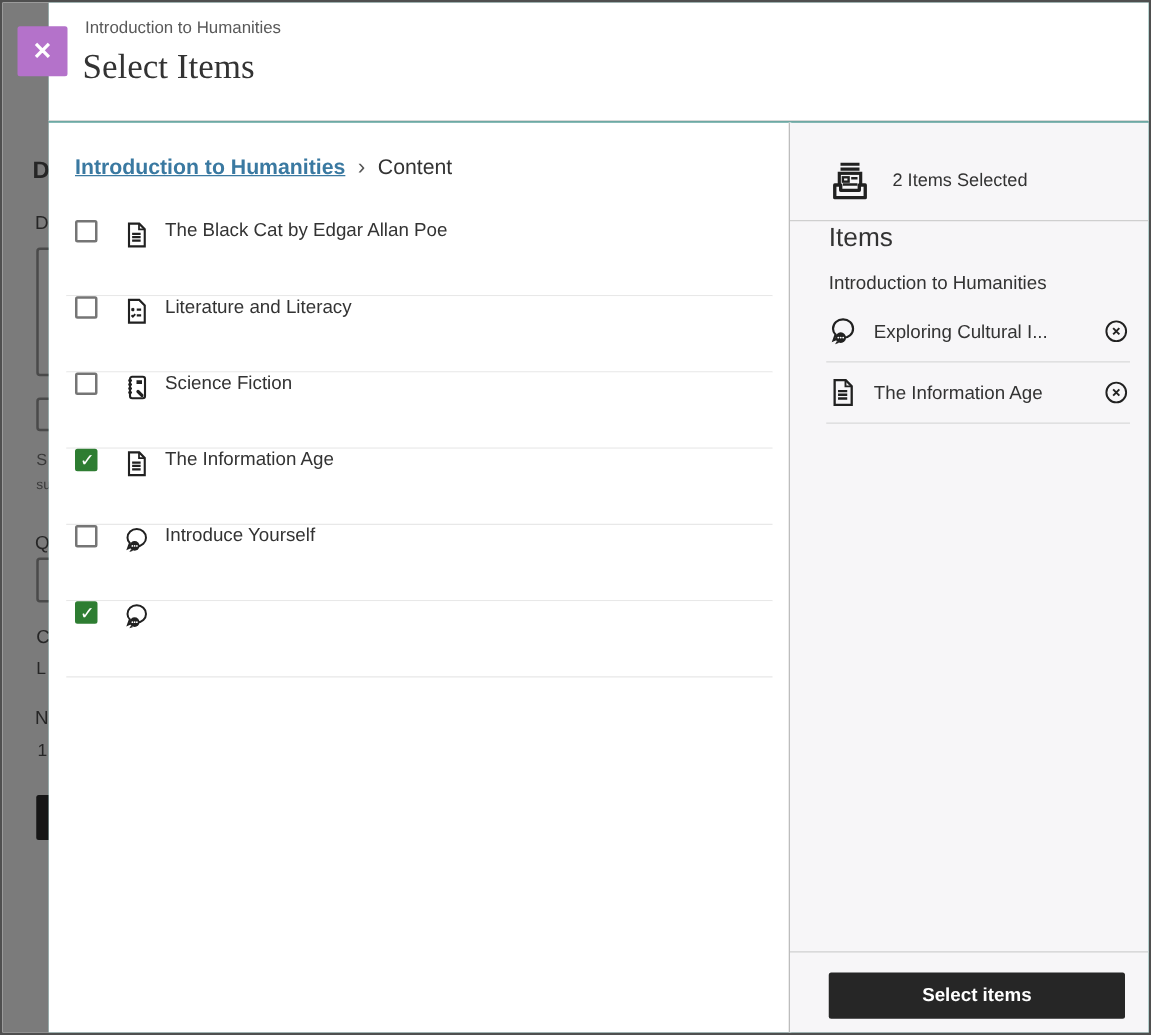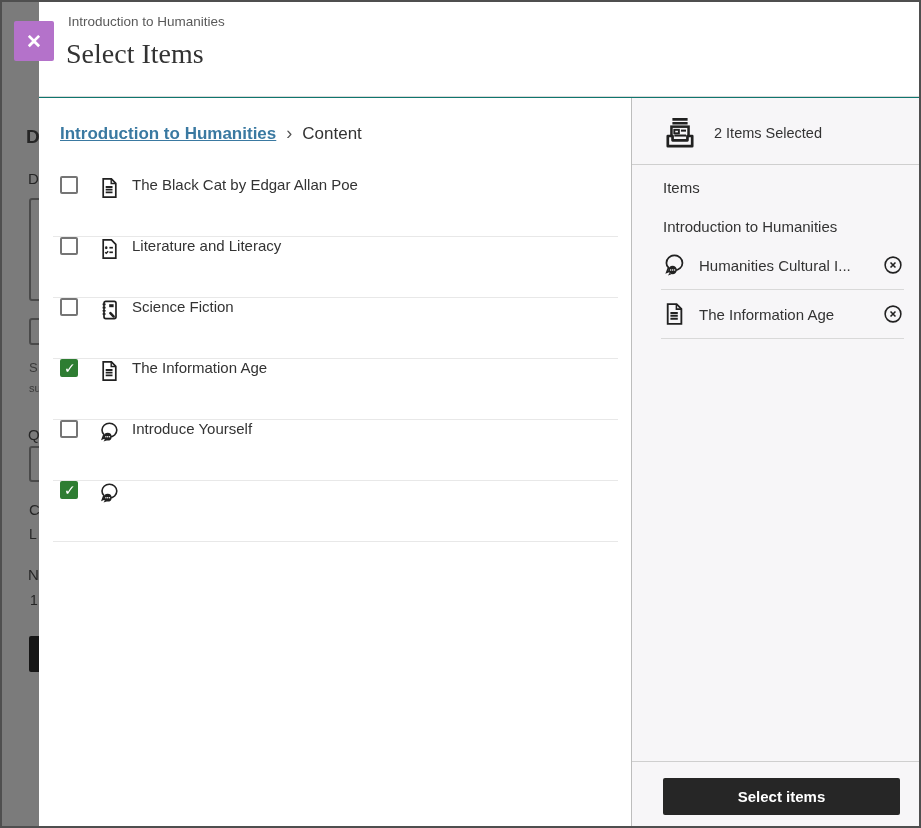--- a/index.html
+++ b/index.html
@@ -71,26 +71,26 @@
     color:#fff; font-size:14px; font-weight:bold; }
   .cb.disabled { border-color:#d2d2d2; background:#ededed; }
   .row-icon { flex:0 0 auto; width:24px; height:24px; margin-right:11px; color:#212121; }
   .row-icon svg, .sel-icon svg, .band-icon svg, .remove-btn svg { width:100%; height:100%; display:block; }
   .row-label { font-size:15px; color:#333; }
   .row-arrow { margin-left:auto; padding-right:13px; color:#4d4d4d; font-size:22px; line-height:1; }
 
   
   .right-pane { position:absolute; right:0; top:0; bottom:0; width:288px;
     background:#f7f6f8; border-left:1px solid #bdbdbd; }
-  .count-band { position:absolute; left:0; right:0; top:4px; height:63px;
+  .count-band { position:absolute; left:0; right:0; top:16px; height:63px;
     border-bottom:1px solid #cfcfcf; display:flex; align-items:center; padding-left:29px; }
   .band-icon { width:38px; height:38px; color:#212121; }
   .count-label { margin-left:15px; font-size:14.5px; color:#333; }
 
-  .items-heading { position:absolute; left:31px; top:81px; font-size:15px; color:#333; }
+  .items-heading { position:absolute; left:31px; top:81px; font-size:21px; color:#333; }
   .group-label { position:absolute; left:31px; top:120px; font-size:15px; color:#333; }
 
   .selected-list { position:absolute; left:29px; top:143px; width:243px; }
   .sel-row { display:flex; align-items:center; height:49px; border-bottom:1px solid #d9d9d9; }
   .sel-icon { flex:0 0 auto; width:26px; height:26px; color:#212121; margin-right:12px; }
   .sel-label { flex:1 1 auto; font-size:15px; color:#333; white-space:nowrap; overflow:hidden; }
   .remove-btn { flex:0 0 auto; width:22px; height:22px; color:#212121; background:none;
     border:none; padding:0; cursor:pointer; }
 
   .pane-footer-divider { position:absolute; left:0; right:0; bottom:64px; border-top:1px solid #cfcfcf; }
@@ -264,21 +264,21 @@
         <div class="items-heading">Items</div>
         <div class="group-label">Introduction to Humanities</div>
 
         <div class="selected-list">
           <div class="sel-row">
             <span class="sel-icon">
                 <svg viewBox="0 0 24 24">
                   <use href="#sym-discussion-icon"></use>
                 </svg>
               </span>
-            <span class="sel-label">Humanities Cultural I...</span>
+            <span class="sel-label">Exploring Cultural I...</span>
             <button class="remove-btn">
               <span class="sel-icon" style="width:22px;height:22px;display:block;">
                   <svg viewBox="0 0 24 24">
                     <use href="#sym-circle-x-icon"></use>
                   </svg>
                 </span>
             </button>
           </div>
           <div class="sel-row">
             <span class="sel-icon">

